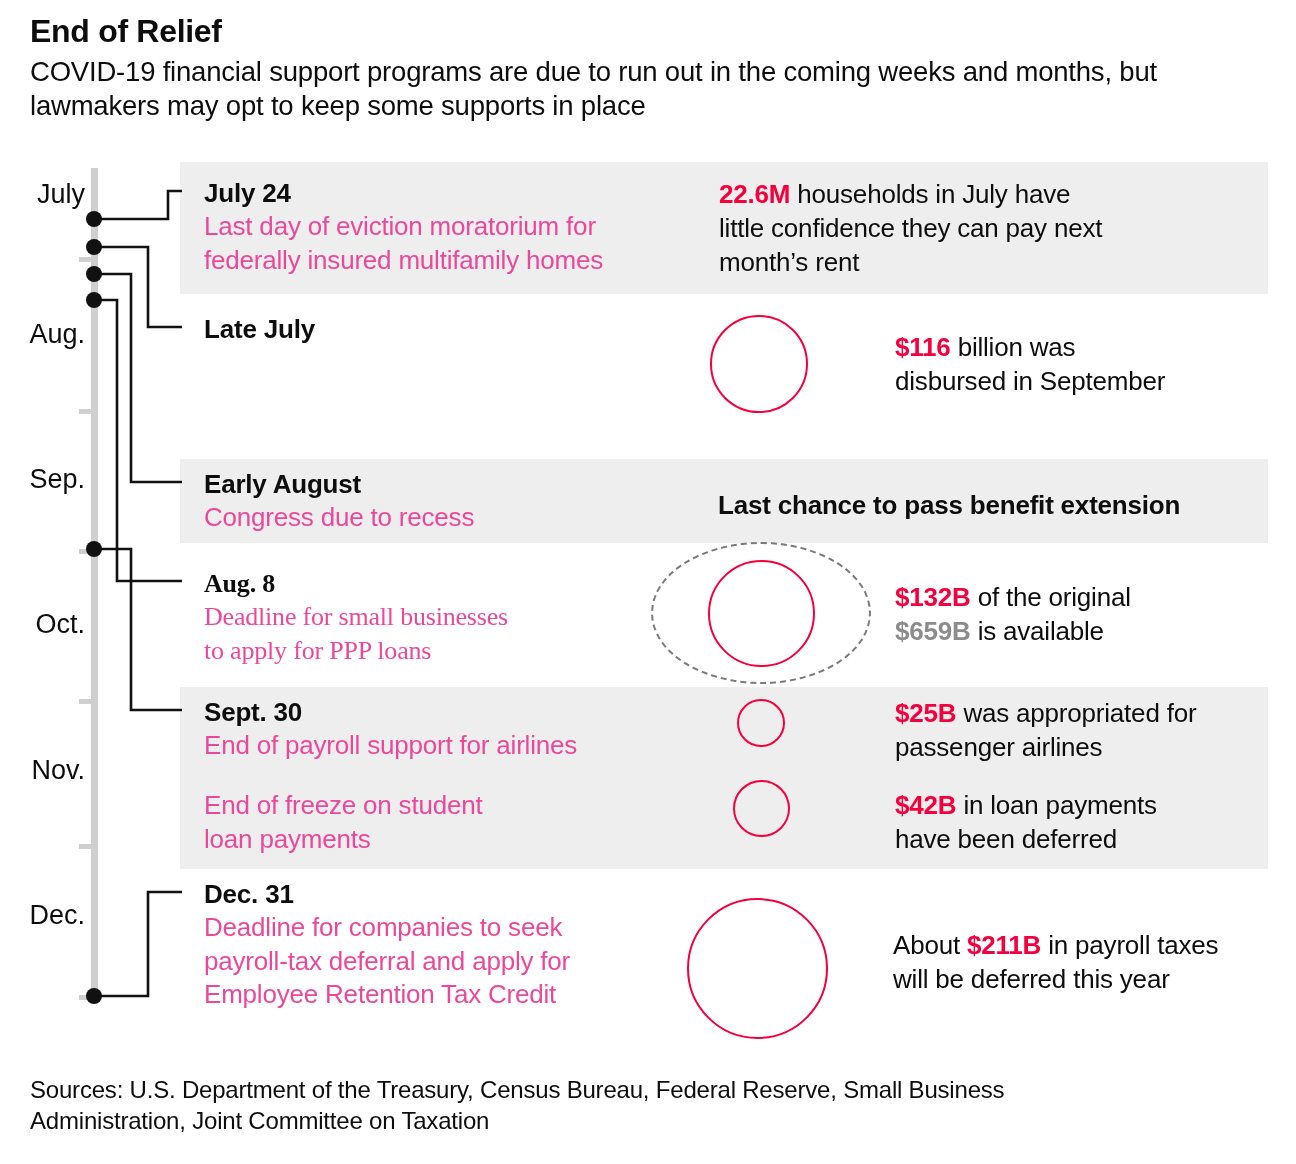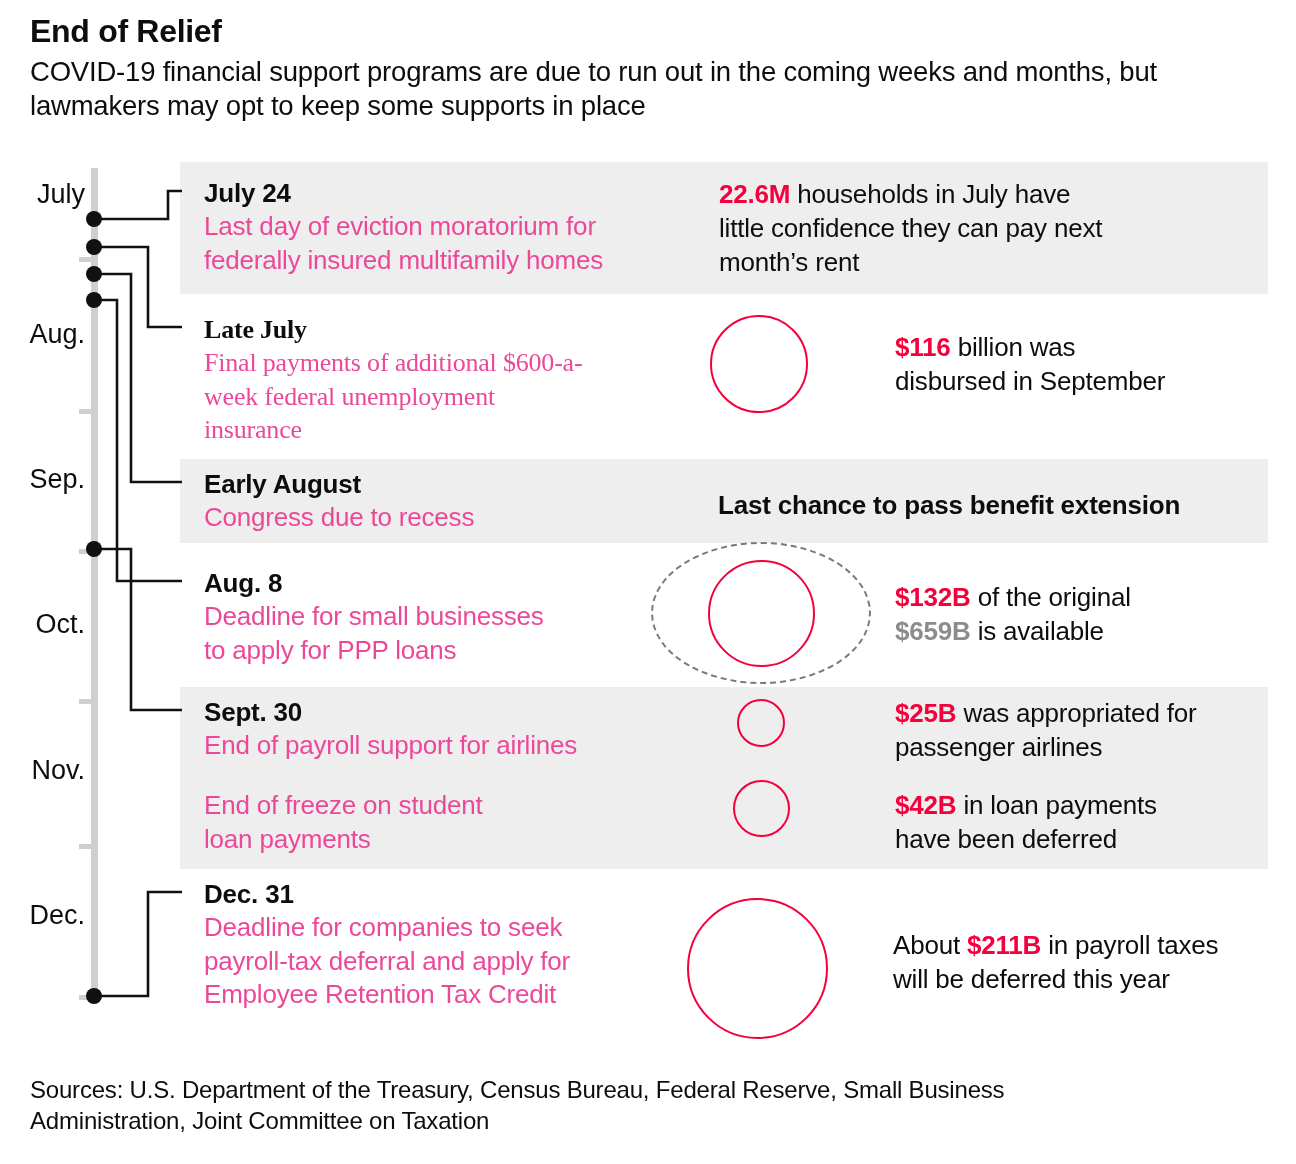--- a/index.html
+++ b/index.html
@@ -152,43 +152,38 @@
       <span>Last day of eviction moratorium for</span><br>
       <span>federally insured multifamily homes</span>
     </div>
   </div>
   <div class="stat" style="left:719px;top:178px;width:550px;">
     <span class="hl">22.6M</span><span> households in July have</span><br>
     <span>little confidence they can pay next</span><br>
     <span>month’s rent</span>
   </div>
 
-  <div class="row-left" style="top:314px;font-family:Liberation Serif, serif;">
+  <div class="row-left" style="top:314px;">
     <div class="row-date">Late July</div>
-    <div class="row-desc">
-      <span>Final payments of additional $600-a-</span><br>
-      <span>week federal unemployment</span><br>
-      <span>insurance</span>
-    </div>
   </div>
   <div class="circ" style="left:710px;top:315px;width:98px;height:98px;"></div>
   <div class="stat" style="left:895px;top:331px;width:380px;">
     <span class="hl">$116</span><span> billion was</span><br>
     <span>disbursed in September</span>
   </div>
 
   <div class="row-left" style="top:469px;">
     <div class="row-date">Early August</div>
     <div class="row-desc">
       <span>Congress due to recess</span>
     </div>
   </div>
   <div class="plain-note" style="left:718px;top:490px;width:540px;">Last chance to pass benefit extension</div>
 
-  <div class="row-left" style="top:568px;">
+  <div class="row-left" style="top:568px;font-family:Liberation Serif, serif;">
     <div class="row-date">Aug. 8</div>
     <div class="row-desc">
       <span>Deadline for small businesses</span><br>
       <span>to apply for PPP loans</span>
     </div>
   </div>
   <div class="circ-dashed" style="left:651px;top:542px;width:220px;height:142px;border-radius:50%;"></div>
   <div class="circ" style="left:708px;top:560px;width:107px;height:107px;"></div>
   <div class="stat" style="left:895px;top:581px;width:380px;">
     <span class="hl">$132B</span><span> of the original</span><br>

